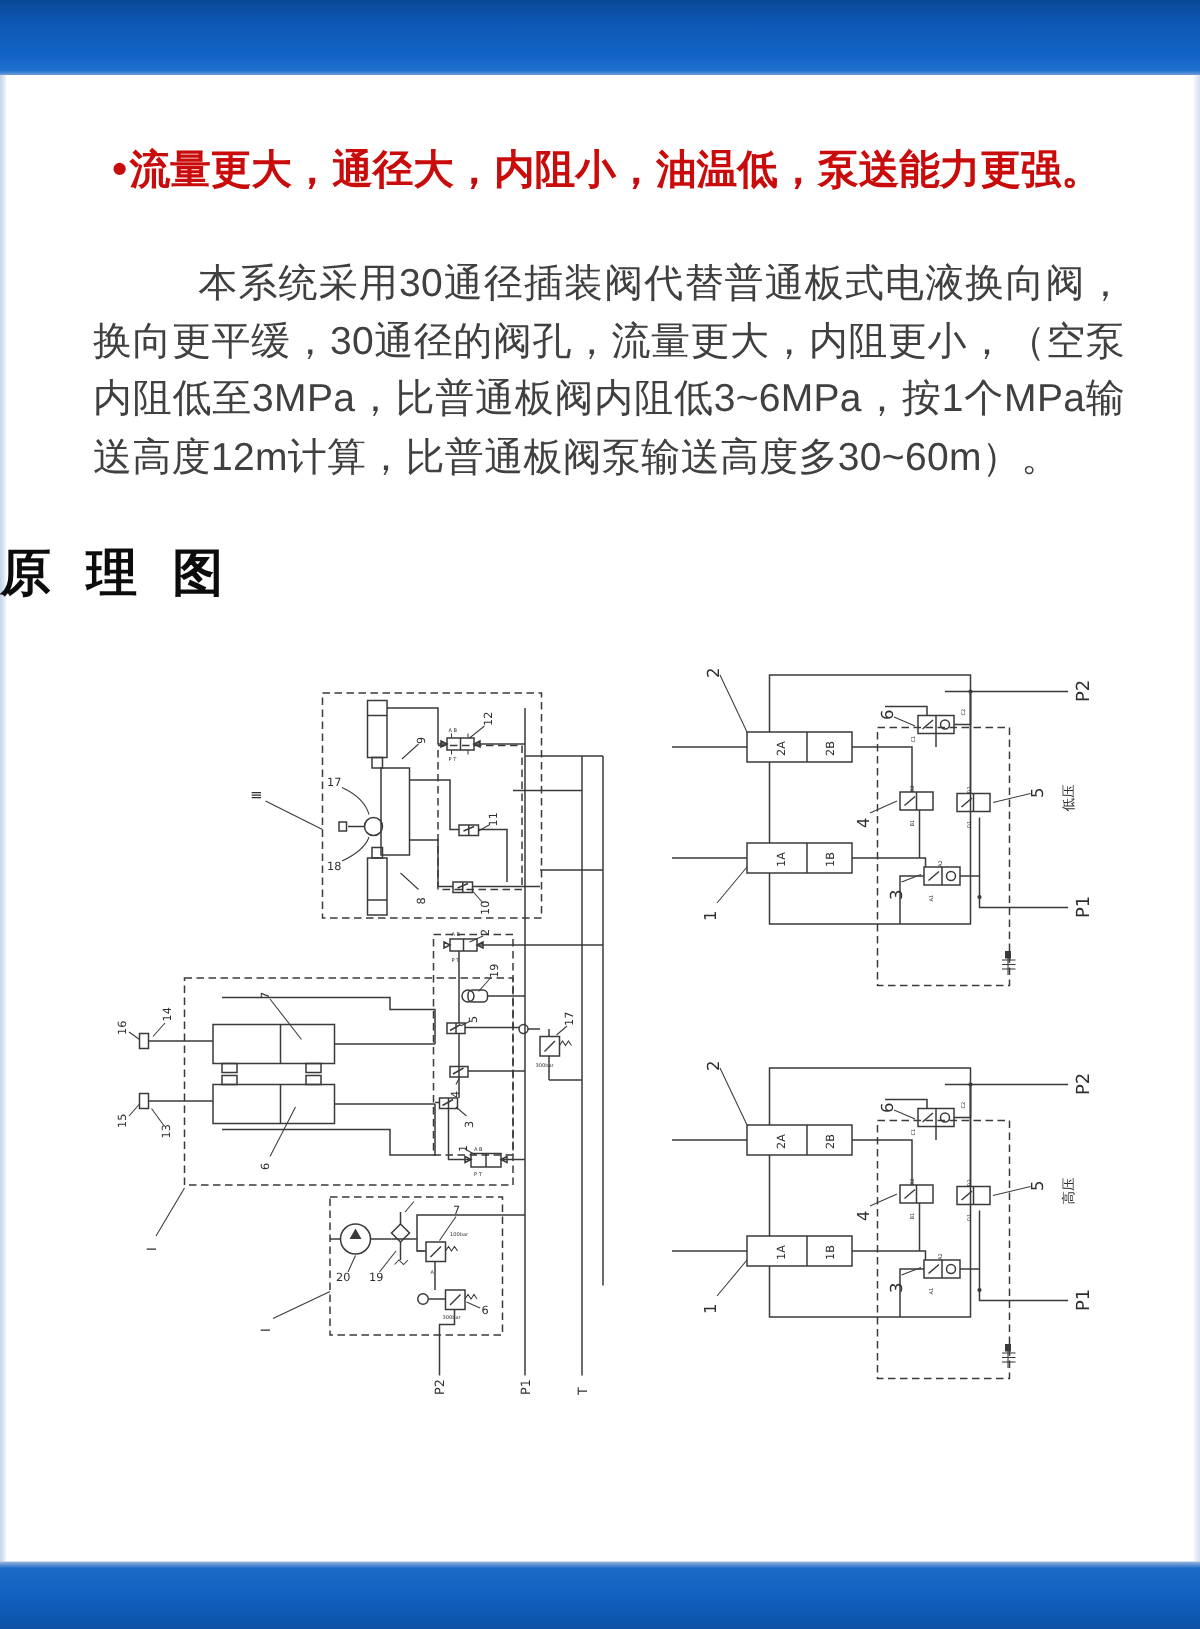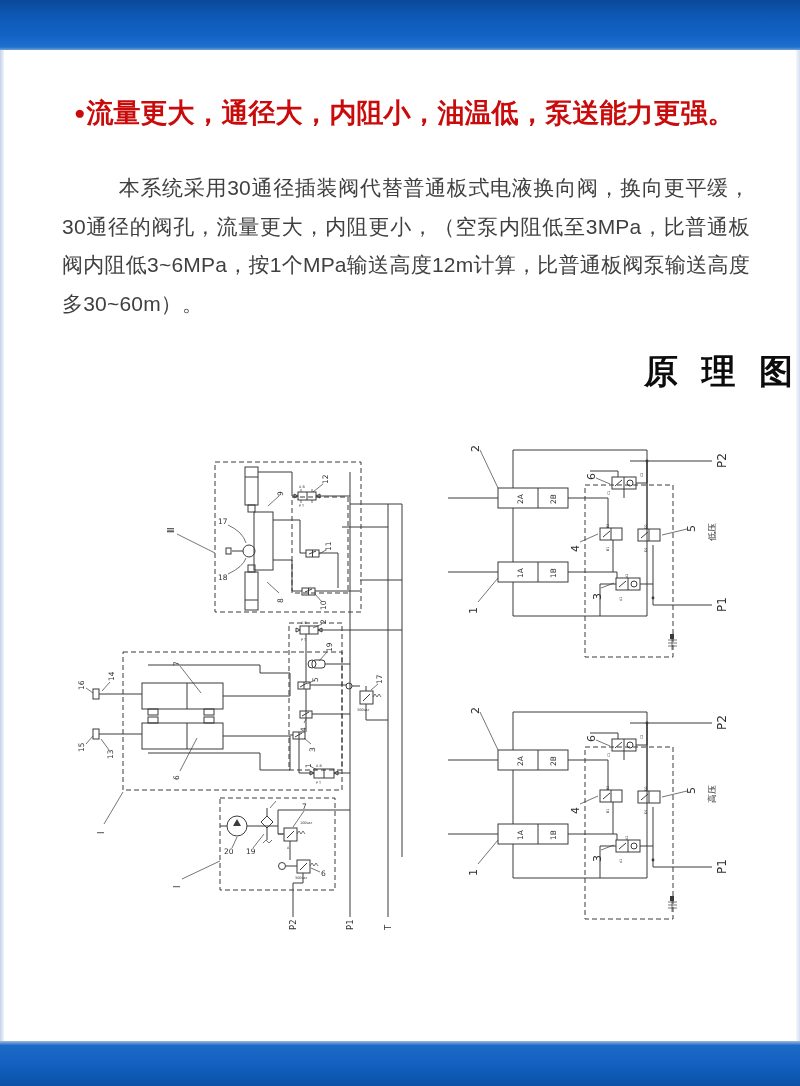--- a/index.html
+++ b/index.html
@@ -19,25 +19,25 @@
   .edge.l{left:0;background:linear-gradient(90deg,#c3d2e8,#eef3fa);}
   .edge.r{right:0;background:linear-gradient(270deg,#d4dff0,#f5f8fc);}
   .headline{
     position:absolute;left:74px;top:96px;width:672px;
     color:#c90b0b;font-weight:bold;font-size:27px;line-height:34px;
     display:flex;align-items:center;white-space:nowrap;
   }
   .headline .bullet{font-size:19px;margin-right:1px;}
   .para{
     position:absolute;left:62px;top:169px;width:688px;
-    color:#404040;font-size:21px;line-height:38.5px;
+    color:#404040;font-size:26px;line-height:38.5px;
     text-align:justify;text-indent:2.7em;letter-spacing:.2px;
   }
   .fig-title{
-    position:absolute;left:0;top:349px;width:800px;text-align:right;
+    position:absolute;left:0;top:359px;width:800px;text-align:left;
     color:#0c0c0c;font-weight:bold;font-size:34px;letter-spacing:7px;
   }
   svg{position:absolute;overflow:visible;}
   .ln{fill:none;stroke:#3a3a3a;stroke-width:1;}
   .thin{stroke-width:.7;}
   .dsh{stroke-dasharray:5 3;}
   .wf{fill:#ffffff;stroke:#3a3a3a;stroke-width:1;}
   .fl{fill:#3a3a3a;stroke:none;}
   svg text{fill:#2e2e2e;font-family:"DejaVu Sans",sans-serif;}
   .t7{font-size:7.5px;} .t8{font-size:8.5px;} .t3{font-size:3.4px;}

